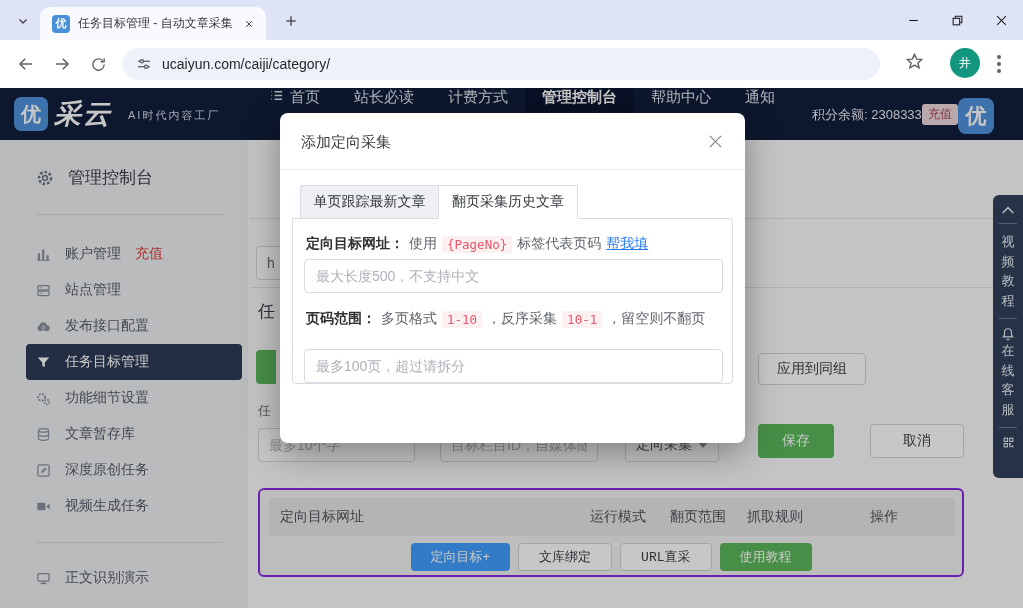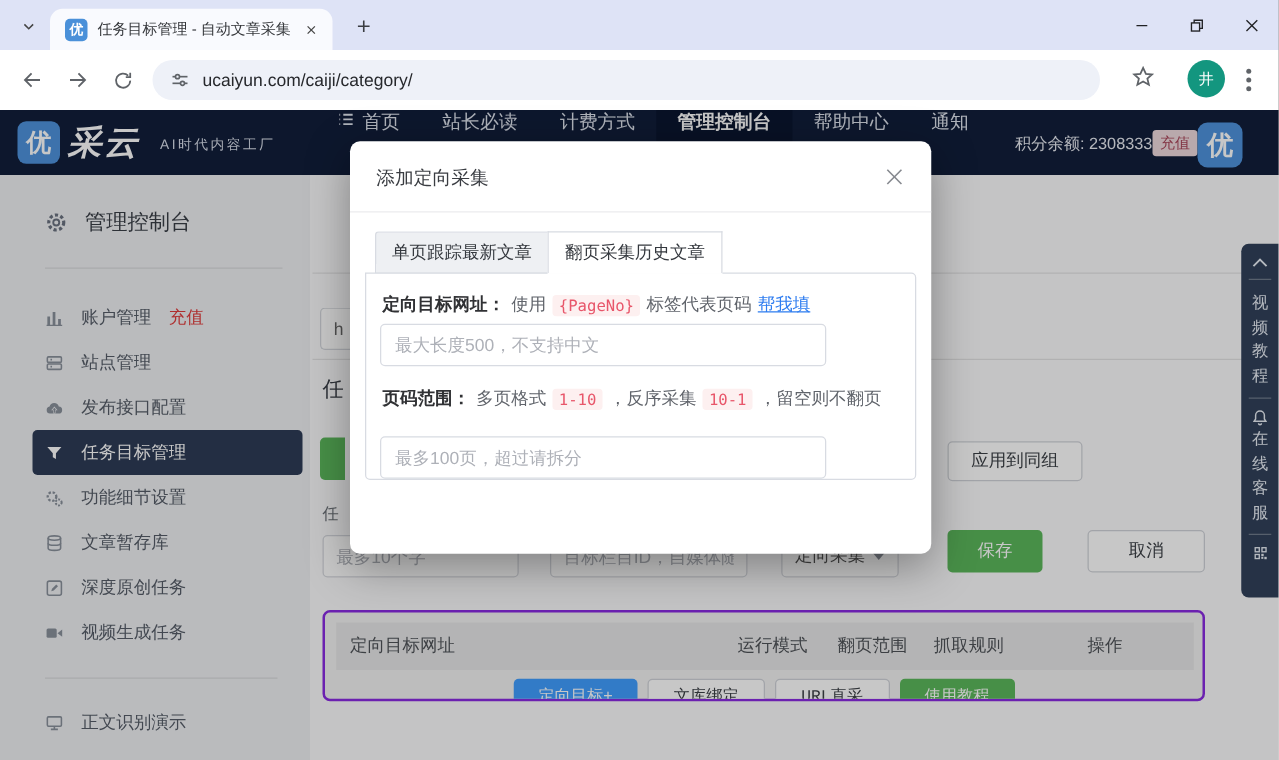--- a/index.html
+++ b/index.html
@@ -80,21 +80,21 @@
   .selectbox { position:absolute; border:1px solid #d5d8de; background:#fff; border-radius:4px;
     font-size:14px; color:#555; display:flex; align-items:center; justify-content:space-between; padding:0 10px; }
   .caret { width:0; height:0; border-left:5px solid transparent; border-right:5px solid transparent;
     border-top:6px solid #8a8f98; }
   .btn { position:absolute; display:flex; align-items:center; justify-content:center; border-radius:4px;
     font-size:14px; cursor:pointer; }
   .btn.outline { background:#fff; border:1px solid #d0d3d9; color:#3c4046;font-family:Liberation Mono, monospace; }
   .btn.green { background:#5cb85c; color:#fff; border:none; }
   .btn.blue { background:#409eff; color:#fff; border:none; }
 
-  .ptable { position:absolute; left:10px; top:348px; width:706px; height:73px; border:2px solid #8a2be2;
+  .ptable { position:absolute; left:10px; top:348px; width:706px; height:89px; border:2px solid #8a2be2;
     border-radius:6px; background:#f2f2f2; overflow:hidden; }
   .ptable-head { position:absolute; left:9px; top:8px; width:686px; height:38px; background:#e7e7e8; }
   .pt-h { position:absolute; top:10px; font-size:14px; color:#4f5358; }
   .pt-btnrow { position:absolute; top:53px; left:0; width:100%; display:flex; justify-content:center; gap:8px; }
   .pt-btnrow .btn { position:static; height:28px; padding:0 20px; font-size:13px; }
 
   .floatpanel { position:absolute; left:993px; top:55px; width:30px; height:283px; background:#31415a;
     border-radius:6px 0 0 6px; display:flex; flex-direction:column; align-items:center; padding-top:10px; }
   .fp-divider { width:18px; height:1px; background:rgba(255,255,255,.3); margin:8px 0; }
   .fp-text { width:15px; font-size:13px; color:#e8edf5; line-height:1.5; word-break:break-all; text-align:center; }
@@ -112,21 +112,21 @@
   .mtab.t0 { left:20px; width:138px; background:#eef0f3; border-right:none; border-radius:3px 0 0 0; }
   .mtab.t1 { left:158px; width:140px; background:#fff; border-bottom:1px solid #fff; z-index:2; }
   .mpanel { position:absolute; left:12px; top:105px; width:441px; height:166px;
     border:1px solid #d8dbe2; border-radius:0 4px 4px 4px; background:#fff; }
   .mlabel { position:absolute; left:13px; font-size:14px; color:#60646b; display:flex;
     align-items:center; gap:5px; white-space:nowrap; }
   .mlabel b { color:#303134; }
   .codechip { background:#fdf0f0; color:#e8566a; font-family:"DejaVu Sans Mono","Liberation Mono",monospace;
     font-size:12.5px; padding:1px 5px; border-radius:3px; }
   .mlink { color:#2d7cf0; text-decoration:underline; }
-  .minput { position:absolute; left:11px; width:357px; height:34px; border:1px solid #d8dbe2;
+  .minput { position:absolute; left:11px; width:419px; height:34px; border:1px solid #d8dbe2;
     border-radius:4px; font-size:14px; padding:0 11px; outline:none; font-family:inherit; color:#333; }
   .minput::placeholder { color:#aeb1b8; }
   .mconfirm { left:181px; top:283px; width:102px; height:32px; background:#60b95e; }
 </style>
 </head>
 <body>
 
 <div class="screen">
 
   <div class="tabstrip">

